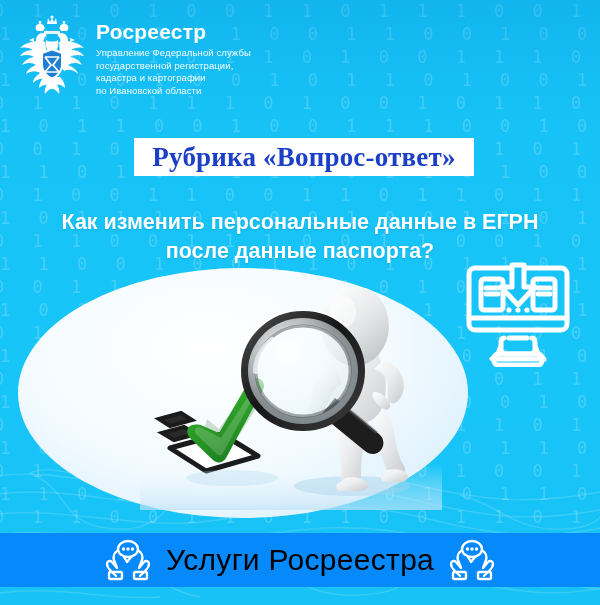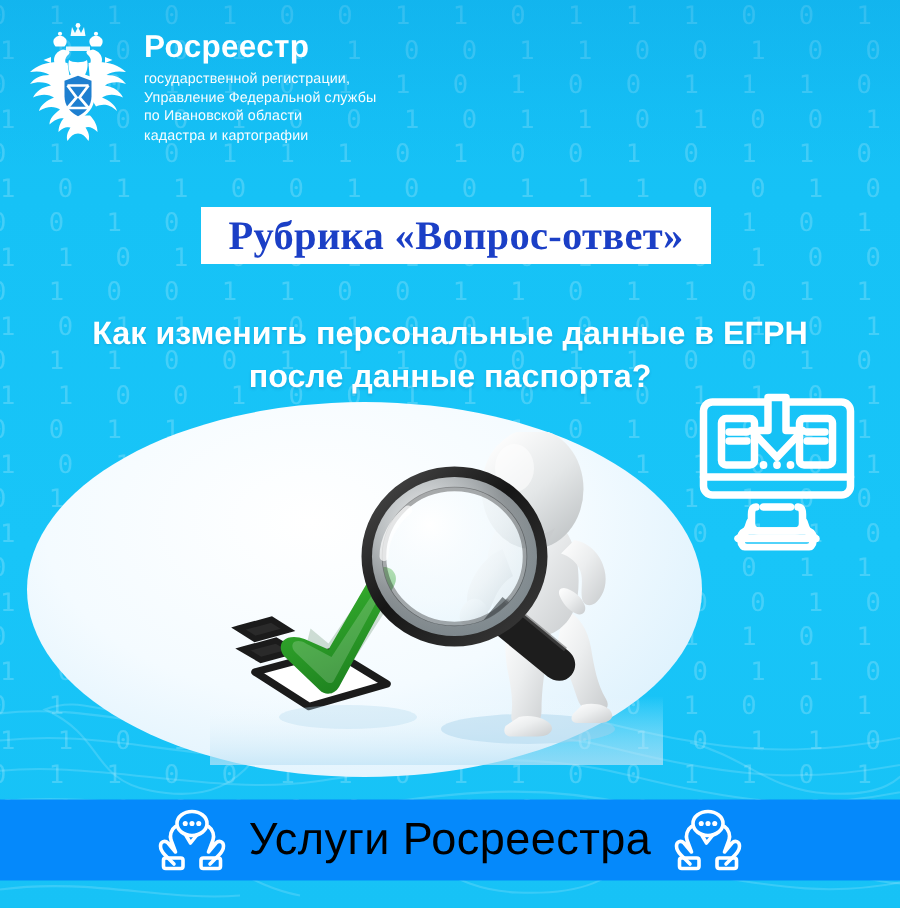--- a/index.html
+++ b/index.html
@@ -146,24 +146,24 @@
         <path d="M40 34 l-11 4 v12 c0 8 5 13 11 16 c6-3 11-8 11-16 V38 z" fill="#ffffff"></path>
         <path d="M40 36.5 l-9 3.3 v10.4 c0 6.6 4.2 10.9 9 13.3 c4.8-2.4 9-6.7 9-13.3 V39.8 z" fill="#1E7FD0"></path>
         <path d="M33 43 l6 8 -6 7 M47 43 l-6 8 6 7" stroke="#ffffff" stroke-width="1.8" fill="none"></path>
         <path d="M33 43 h14 M33 58 h14" stroke="#ffffff" stroke-width="1.6"></path>
       </g>
     </svg>
 
     <div class="brand">
       <div class="brand-title">Росреестр</div>
       <div class="brand-sub">
+        <div>Управление Федеральной службы</div>
         <div>государственной регистрации,</div>
-        <div>Управление Федеральной службы</div>
+        <div>кадастра и картографии</div>
         <div>по Ивановской области</div>
-        <div>кадастра и картографии</div>
       </div>
     </div>
   </div>
 
   <div class="rubric-banner">
     <span class="rubric-text">Рубрика «Вопрос-ответ»</span>
   </div>
 
   <div class="question">
     <div>Как изменить персональные данные в ЕГРН</div>

